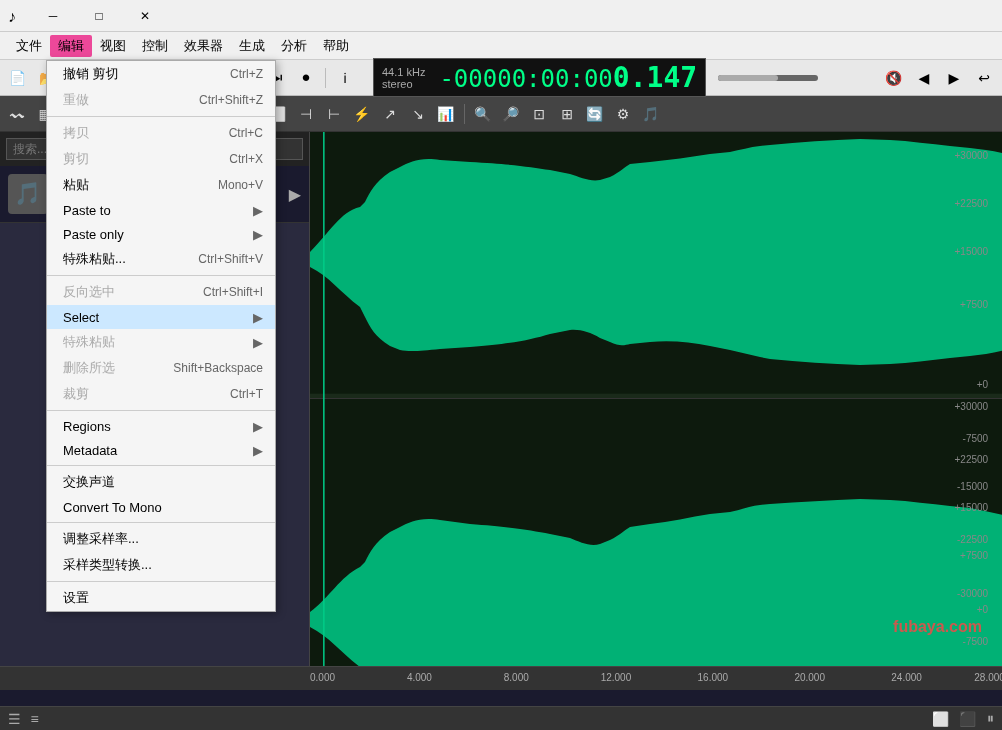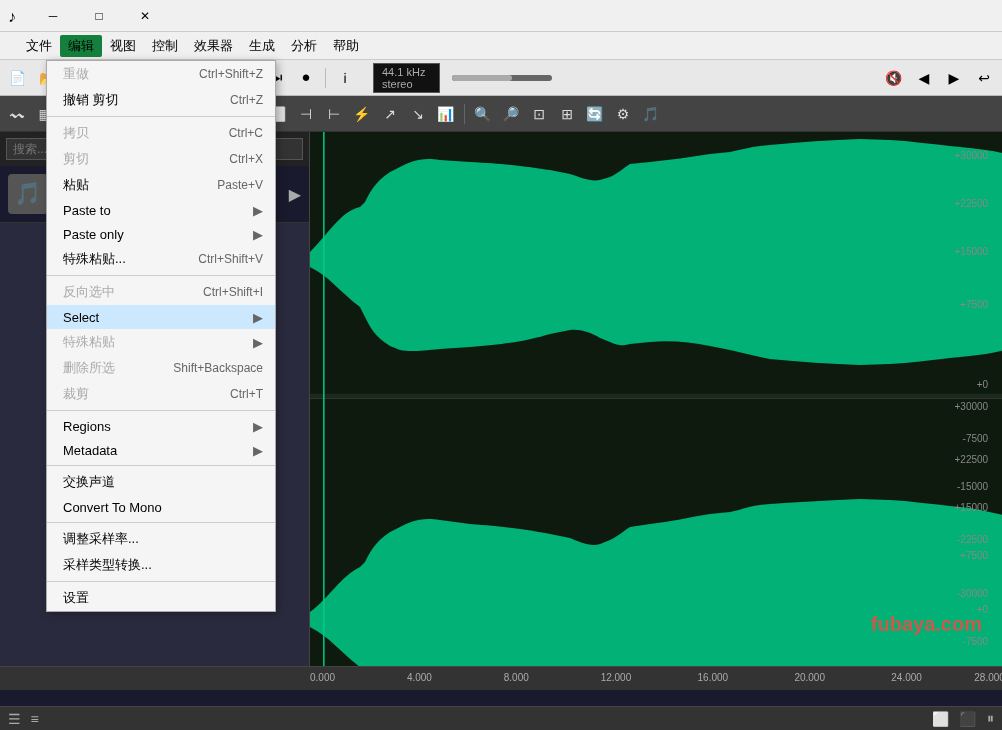--- a/index.html
+++ b/index.html
@@ -22,33 +22,33 @@
       border: none; background: transparent;
       font-size: 12px; cursor: pointer; display: flex; align-items: center; justify-content: center;
     }
 
     
     .menubar {
       height: 28px;
       background: #f0f0f0;
       display: flex;
       align-items: center;
-      padding: 0 18px;
+      padding: 0 8px;
       border-bottom: 1px solid #ccc;
     }
     .menu-item {
       padding: 2px 8px;
       font-size: 13px;
       cursor: pointer;
       height: 22px;
       display: flex;
       align-items: center;
       border-radius: 2px;
     }
-    .menu-item:hover, .menu-item.active { background: #15803d; }
+    .menu-item:hover, .menu-item.active { background: #ec4899; }
 
     
     .toolbar {
       height: 36px;
       background: #e8e8e8;
       display: flex;
       align-items: center;
       padding: 0 4px;
       gap: 2px;
       border-bottom: 1px solid #bbb;
@@ -175,21 +175,21 @@
     .dropdown-item .shortcut { color: #666; font-size: 12px; margin-left: 20px; }
     .dropdown-item .arrow { margin-left: 8px; color: #666; }
     .dropdown-separator { height: 1px; background: #ccc; margin: 3px 0; }
     .dropdown-item.highlighted { background: #cce8ff; }
 
     
     .watermark {
       position: absolute;
       bottom: 30px;
       right: 20px;
-      font-size: 20px;
+      font-size: 16px;
       font-weight: bold;
       color: #ff4444;
       opacity: 0.8;
       z-index: 500;
       pointer-events: none;
     }
 
     
     .statusbar {
       height: 24px;
@@ -244,20 +244,21 @@
   <button class="toolbar-btn">⏭</button>
   <button class="toolbar-btn">⏺</button>
   <div class="toolbar-separator"></div>
   <button class="toolbar-btn">ℹ</button>
 
   <div style="display:flex;align-items:center;margin-left:12px;background:#111;border:1px solid #555;padding:2px 8px;">
     <div class="time-meta">
       <span>44.1 kHz</span>
       <span>stereo</span>
     </div>
+    <div style="font-family:monospace;font-size:24px;color:#00ff88;padding-left:8px;">-00000:00:00<span style="font-size:28px;font-weight:bold;">0.147</span></div>
   </div>
   <div style="width:100px;height:6px;background:#666;border-radius:3px;margin-left:10px;">
     <div style="width:60%;height:100%;background:#aaa;border-radius:3px;"></div>
   </div>
   <div style="display:flex;margin-left:auto;gap:2px;">
     <button class="toolbar-btn">🔇</button>
     <button class="toolbar-btn">◀</button>
     <button class="toolbar-btn">▶</button>
     <button class="toolbar-btn">↩</button>
   </div>
@@ -431,41 +432,41 @@
   <span class="statusbar-btn">≡</span>
   <span style="flex:1;"></span>
   <span class="statusbar-btn">⬜</span>
   <span class="statusbar-btn">⬛</span>
   <span class="statusbar-btn">⏸</span>
 </div>
 
 <div class="dropdown-overlay">
   <div class="dropdown-menu">
 
+    <div class="dropdown-item">
+      <span class="label">撤销 剪切</span>
+      <span class="shortcut">Ctrl+Z</span>
+    </div>
     <div class="dropdown-item disabled">
       <span class="label">重做</span>
       <span class="shortcut">Ctrl+Shift+Z</span>
     </div>
-    <div class="dropdown-item">
-      <span class="label">撤销 剪切</span>
-      <span class="shortcut">Ctrl+Z</span>
-    </div>
     <div class="dropdown-separator"></div>
 
     <div class="dropdown-item disabled">
       <span class="label">拷贝</span>
       <span class="shortcut">Ctrl+C</span>
     </div>
     <div class="dropdown-item disabled">
       <span class="label">剪切</span>
       <span class="shortcut">Ctrl+X</span>
     </div>
     <div class="dropdown-item">
       <span class="label">粘贴</span>
-      <span class="shortcut">Paste+V</span>
+      <span class="shortcut">Mono+V</span>
     </div>
     <div class="dropdown-item">
       <span class="label">Paste to</span>
       <span class="arrow">▶</span>
     </div>
     <div class="dropdown-item">
       <span class="label">Paste only</span>
       <span class="arrow">▶</span>
     </div>
     <div class="dropdown-item">

